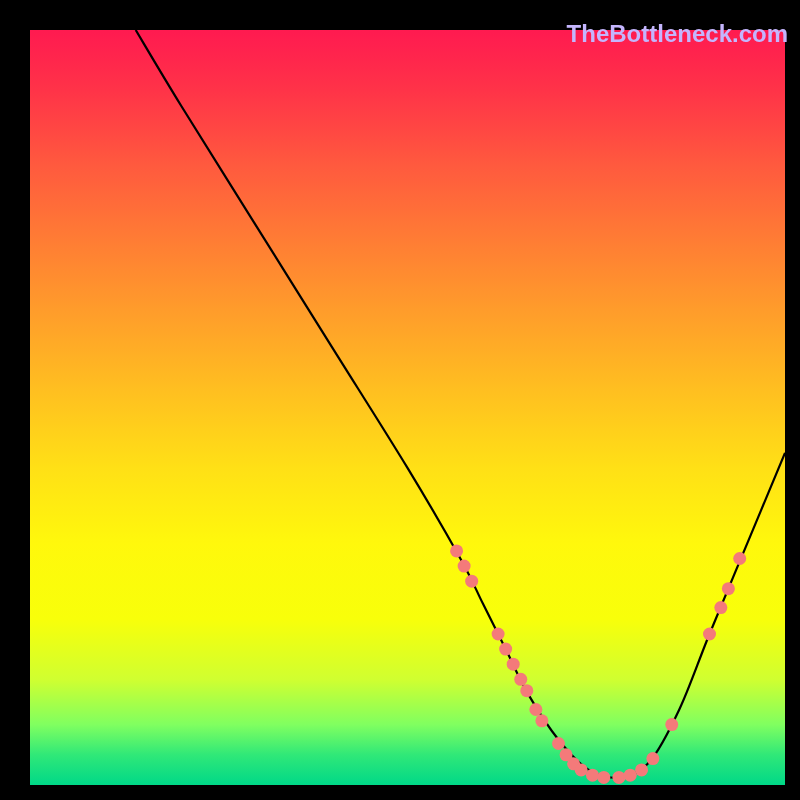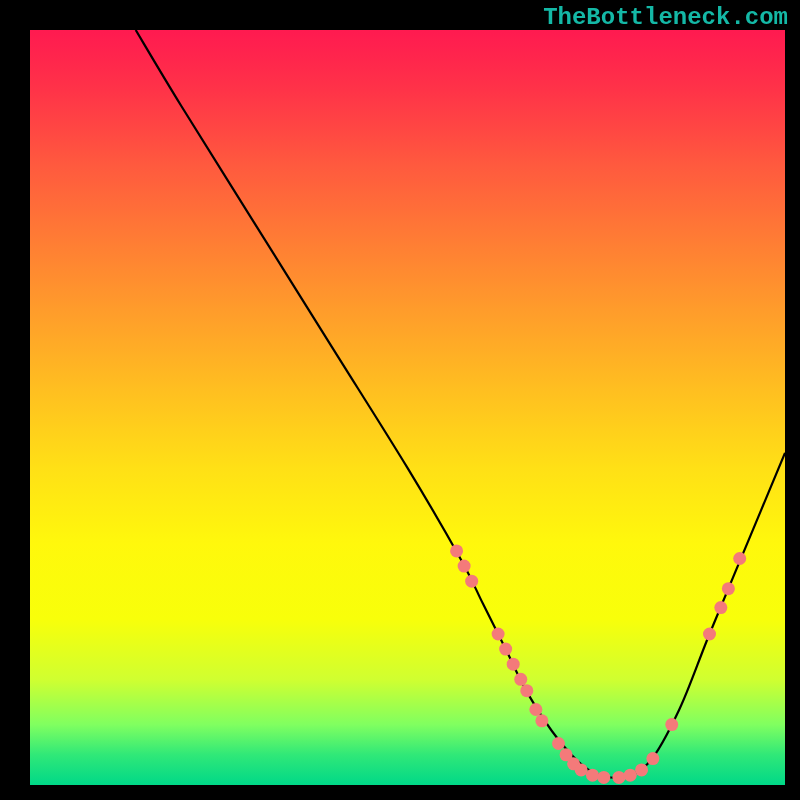--- a/index.html
+++ b/index.html
@@ -5,27 +5,26 @@
   * { margin: 0; padding: 0; box-sizing: border-box; }
   body {
     width: 800px;
     height: 800px;
     background: #000;
     position: relative;
     font-family: Arial, sans-serif;
   }
   .watermark {
     position: absolute;
-    top: 4px;
+    top: 20px;
     right: 12px;
-    color: #14b8a6;
+    color: #c4b5fd;
     font-size: 24px;
     font-weight: bold;
     z-index: 10;
-    font-family: Liberation Mono, monospace;
   }
   .plot-area {
     position: absolute;
     left: 30px;
     top: 30px;
     width: 755px;
     height: 755px;
     overflow: hidden;
   }
   .gradient-bg {

